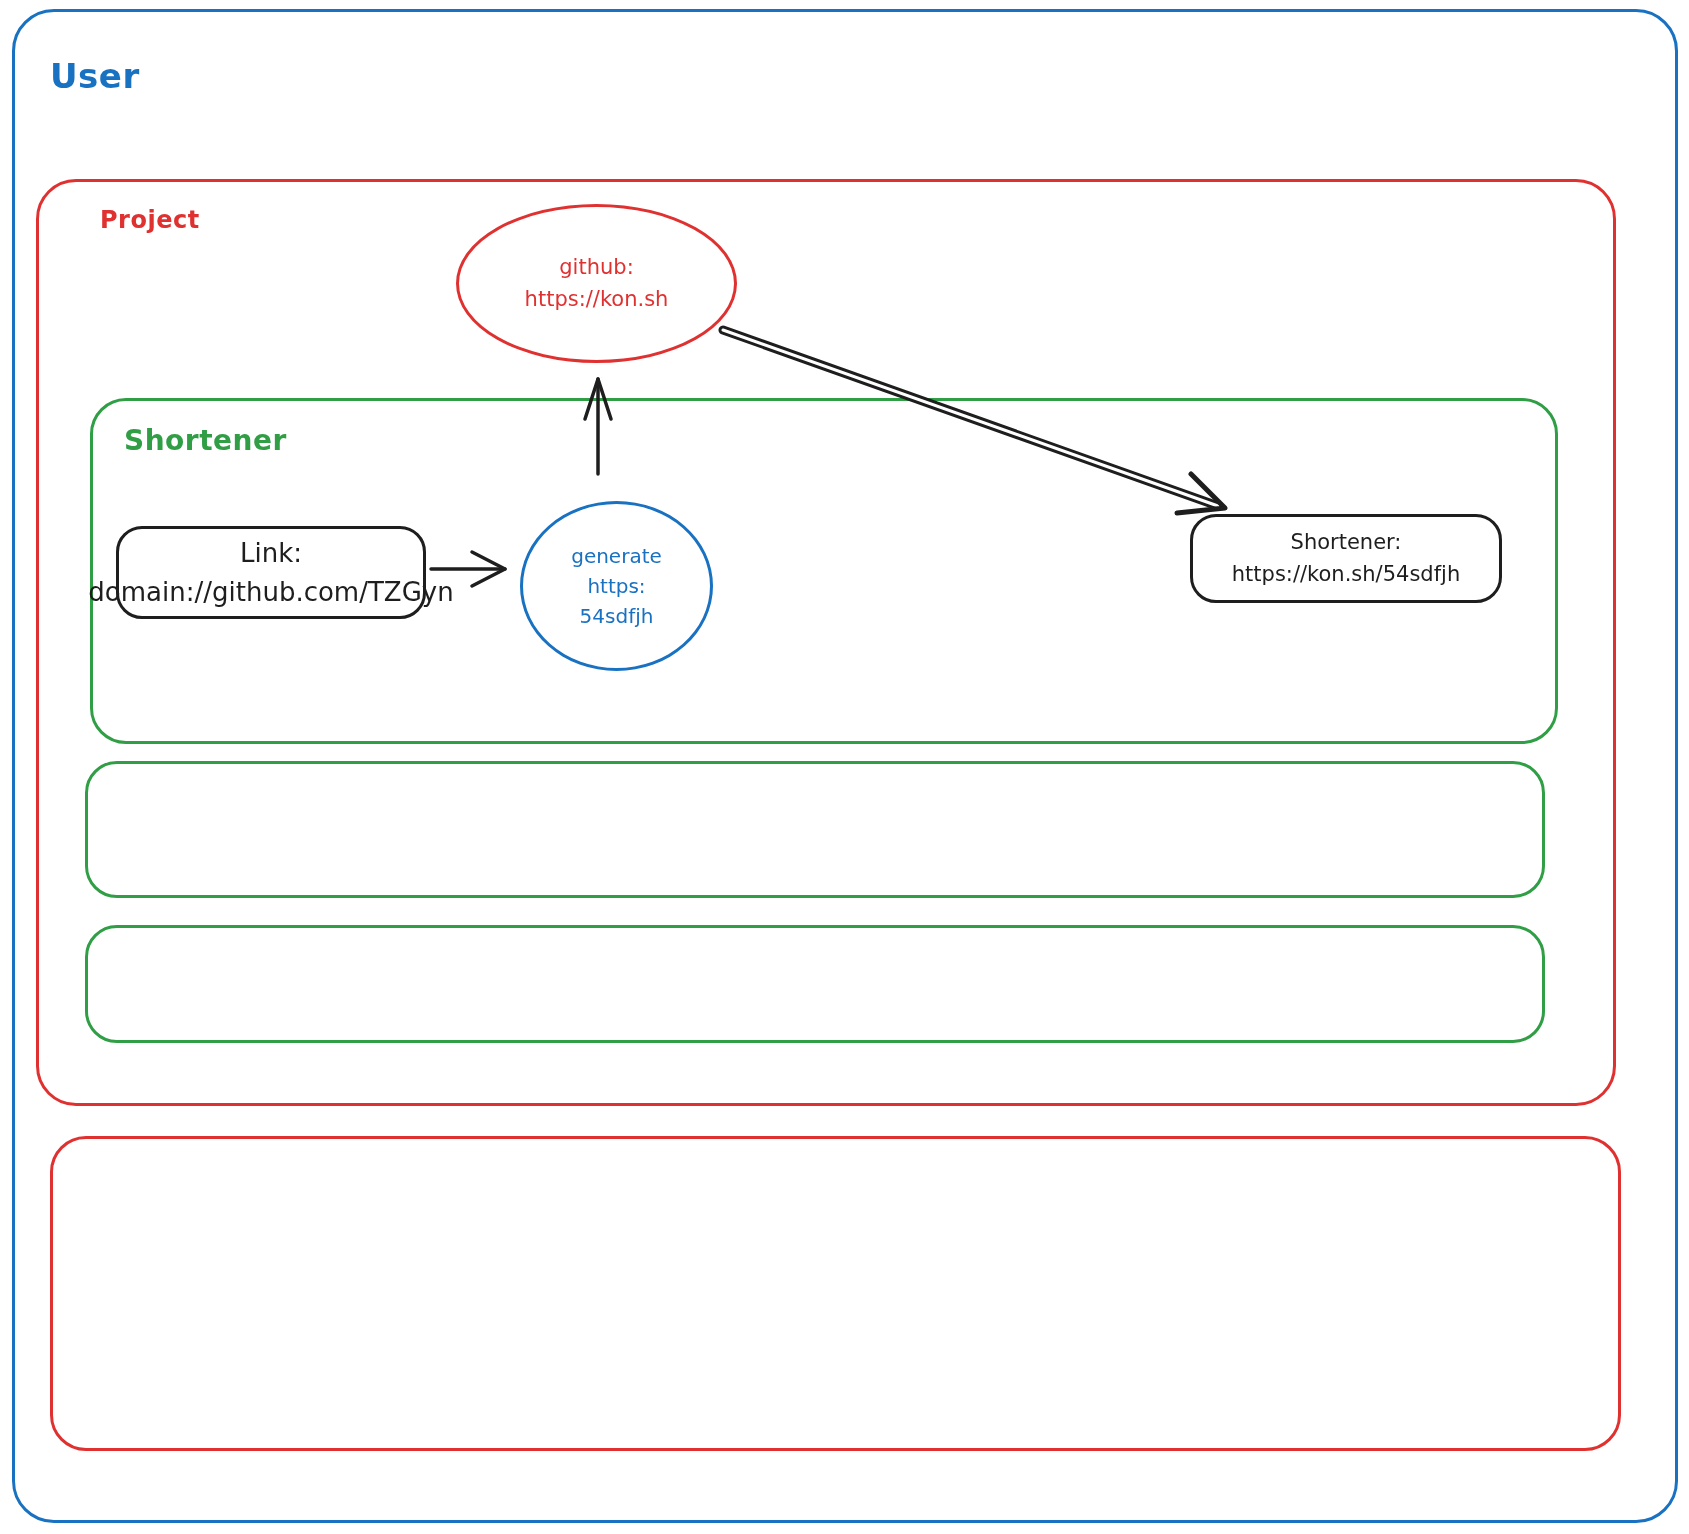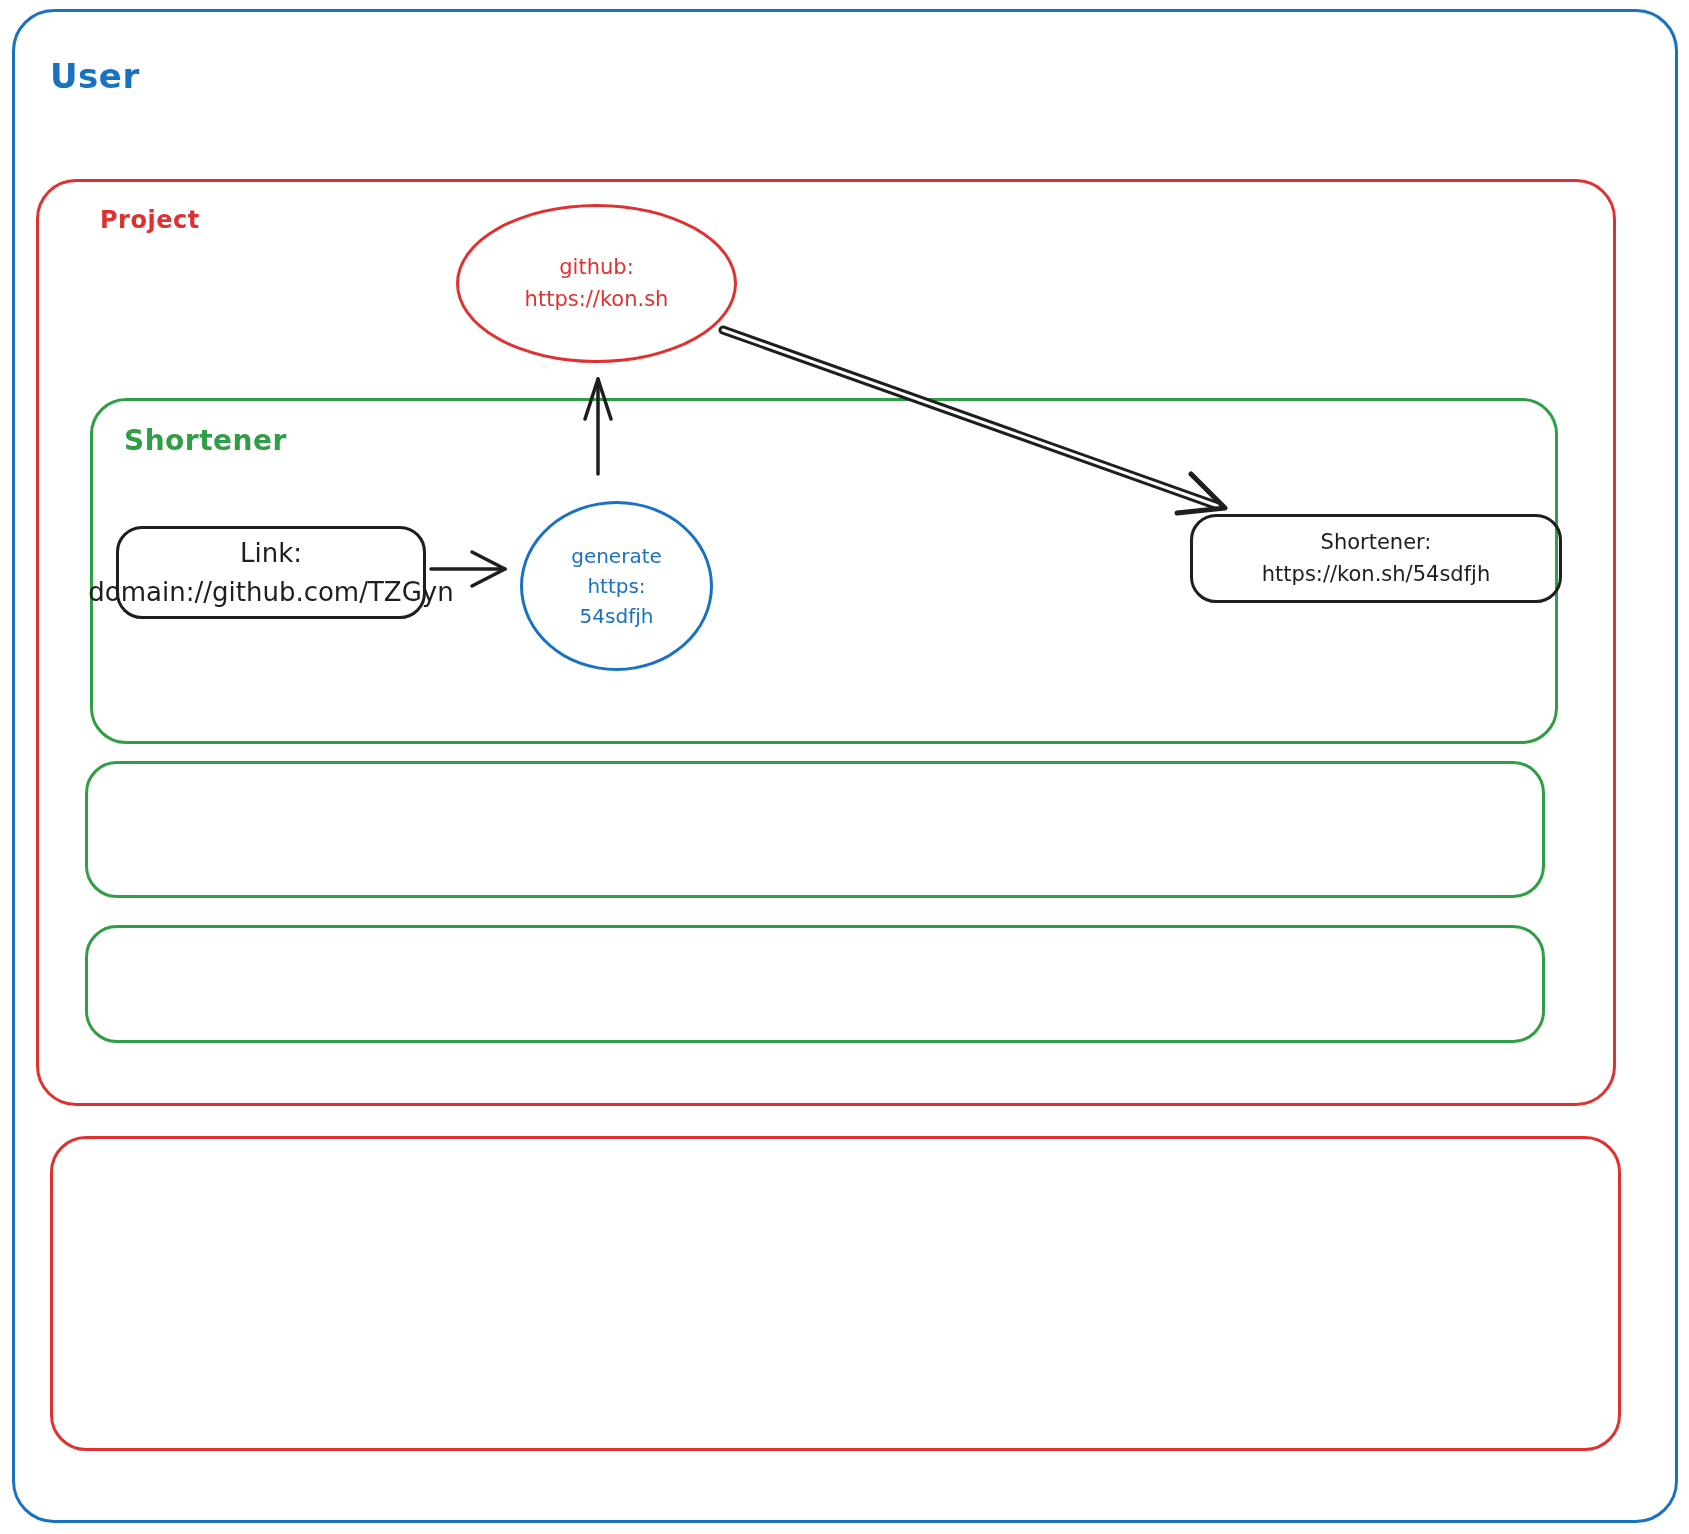--- a/index.html
+++ b/index.html
@@ -61,21 +61,21 @@
     left: 116px; top: 526px; width: 310px; height: 93px;
     border: 3px solid #1e1e1e; border-radius: 26px;
     color: #1e1e1e; font-size: 26px;
   }
   .node.generate-node {
     left: 520px; top: 501px; width: 193px; height: 170px;
     border: 3.5px solid #1971c2; border-radius: 50%;
     color: #1971c2; font-size: 20px;
   }
   .node.result-node {
-    left: 1190px; top: 514px; width: 372px; height: 89px;
+    left: 1190px; top: 514px; width: 312px; height: 89px;
     border: 3px solid #1e1e1e; border-radius: 26px;
     color: #1e1e1e; font-size: 21px;
   }
 
   svg.arrows { position: absolute; left: 0; top: 0; width: 1689px; height: 1534px; pointer-events: none; }
 </style>
 </head>
 <body>
 
 <div class="canvas">

